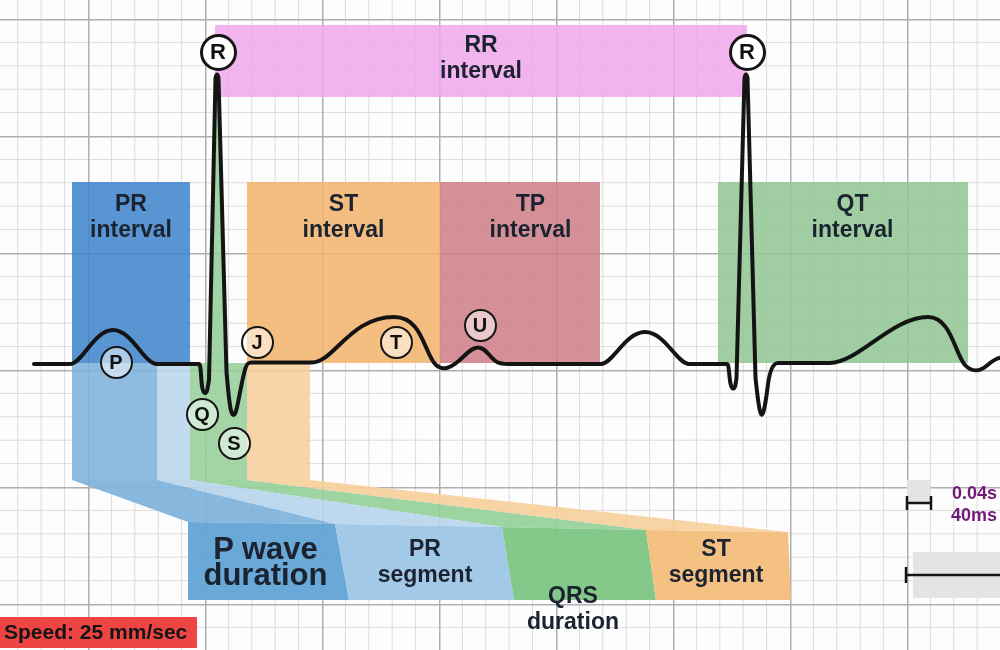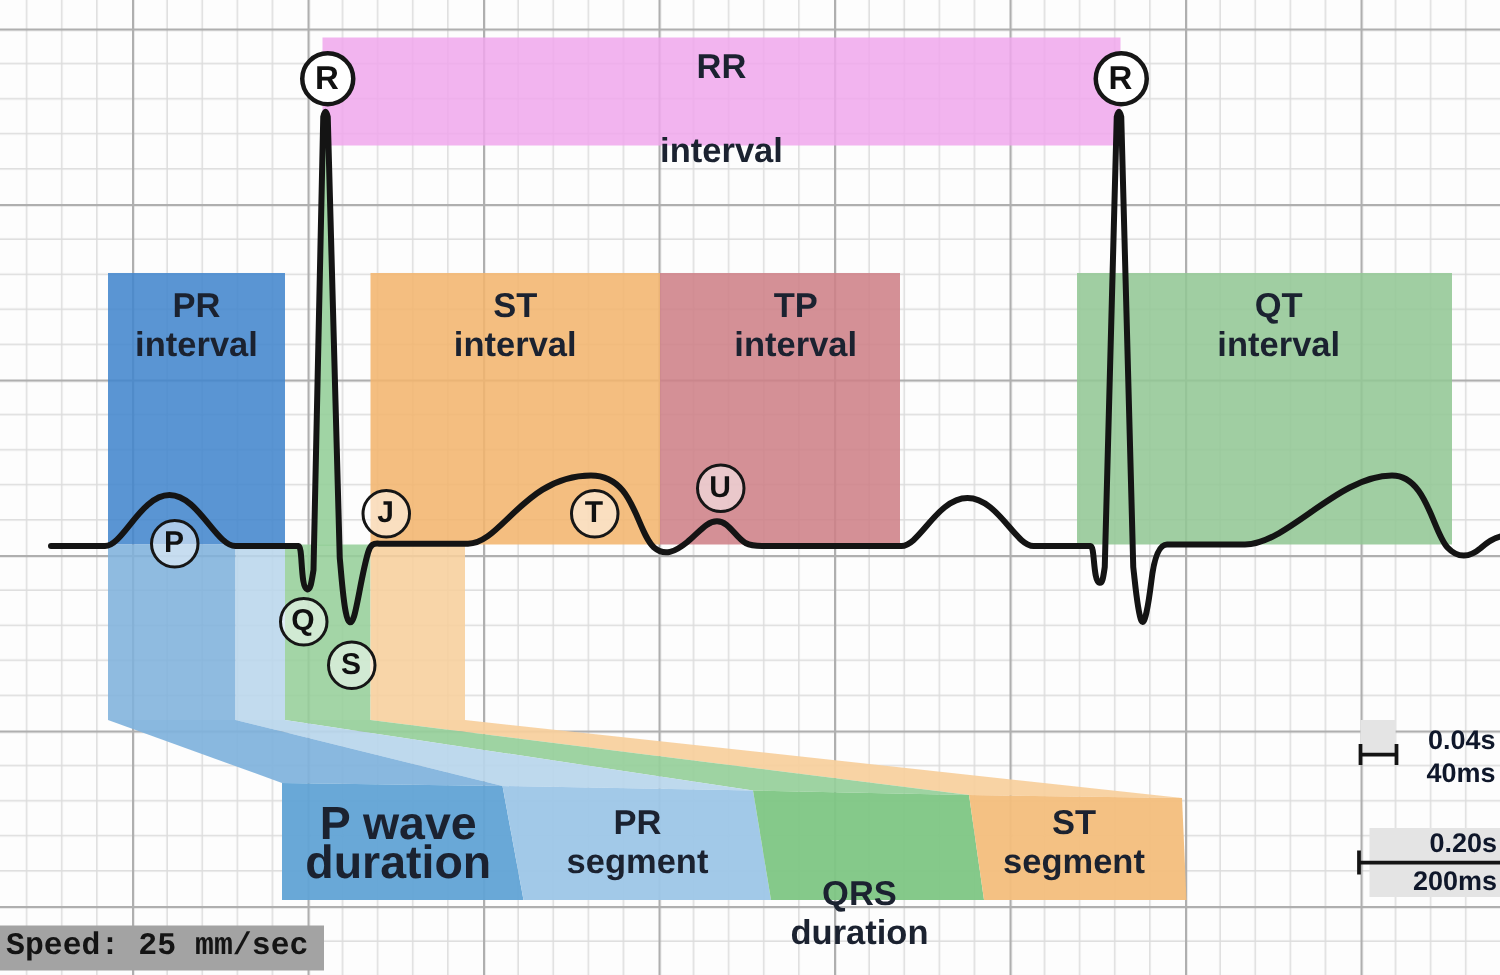--- a/index.html
+++ b/index.html
@@ -14,26 +14,26 @@
     text-align:center;white-space:nowrap;pointer-events:none;
   }
   .badge{
     position:absolute;width:33px;height:33px;border:2.5px solid #161616;
     border-radius:50%;background:rgba(255,255,255,.5);
     display:flex;align-items:center;justify-content:center;
     font-weight:bold;font-size:20px;color:#111;box-sizing:border-box;
   }
   .badge.big{width:37px;height:37px;background:#fff;font-size:22px;border-width:3px;}
   .scale-lbl{
-    position:absolute;font-weight:bold;color:#0f172a;font-size:18px;
+    position:absolute;font-weight:bold;color:#701a75;font-size:18px;
     line-height:22px;text-align:right;
   }
   .speed{
-    position:absolute;left:0;top:617;background:#a3a3a3;padding:3px 10px 4px 4px;
-    font-weight:bold;font-size:21px;color:#141414;white-space:nowrap;font-family:Liberation Mono, monospace;
+    position:absolute;left:0;top:617;background:#ef4444;padding:3px 10px 4px 4px;
+    font-weight:bold;font-size:21px;color:#141414;white-space:nowrap;
   }
 </style>
 </head>
 <body>
 
 <div class="stage">
 
   <svg width="1000" height="650" viewBox="0 0 1000 650">
     <defs>
       <pattern id="gridP" x="88" y="19" width="117" height="117" patternUnits="userSpaceOnUse">
@@ -104,21 +104,21 @@
              L 830 363
              C 858 363 892 317 928 317
              C 951 317 955 354 965 365
              C 972 372.5 980 371.5 987 365.5
              C 992 361 996 358.5 1001 357.5"></path>
 
     <path d="M907 496 V510 M907 503 H931 M931 496 V510" stroke="#141414" stroke-width="2.5" fill="none"></path>
     <path d="M906 567 V583 M906 575 H1000" stroke="#141414" stroke-width="2.5" fill="none"></path>
   </svg>
 
-  <div class="lbl" style="left:215px;top:31px;width:532px;gap:30px;">
+  <div class="lbl" style="left:215px;top:31px;width:532px;">
     <span>RR</span>
     <span>interval</span>
   </div>
   <div class="lbl" style="left:72px;top:190px;width:118px;">
     <span>PR</span>
     <span>interval</span>
   </div>
   <div class="lbl" style="left:247px;top:190px;width:193px;">
     <span>ST</span>
     <span>interval</span>
@@ -171,20 +171,16 @@
     <span>T</span>
   </div>
   <div class="badge" style="left:463.5px;top:308.5px;">
     <span>U</span>
   </div>
 
   <div class="scale-lbl" style="left:930px;top:482px;width:67px;">
     <div>0.04s</div>
     <div>40ms</div>
   </div>
-  <div class="scale-lbl" style="left:925px;top:551px;width:73px;">
-    <div>0.20s</div>
-    <div style="margin-top:3px;">200ms</div>
-  </div>
 
   <div class="speed" style="top:617px;">Speed: 25 mm/sec</div>
 
 </div>
 
 </body></html>

